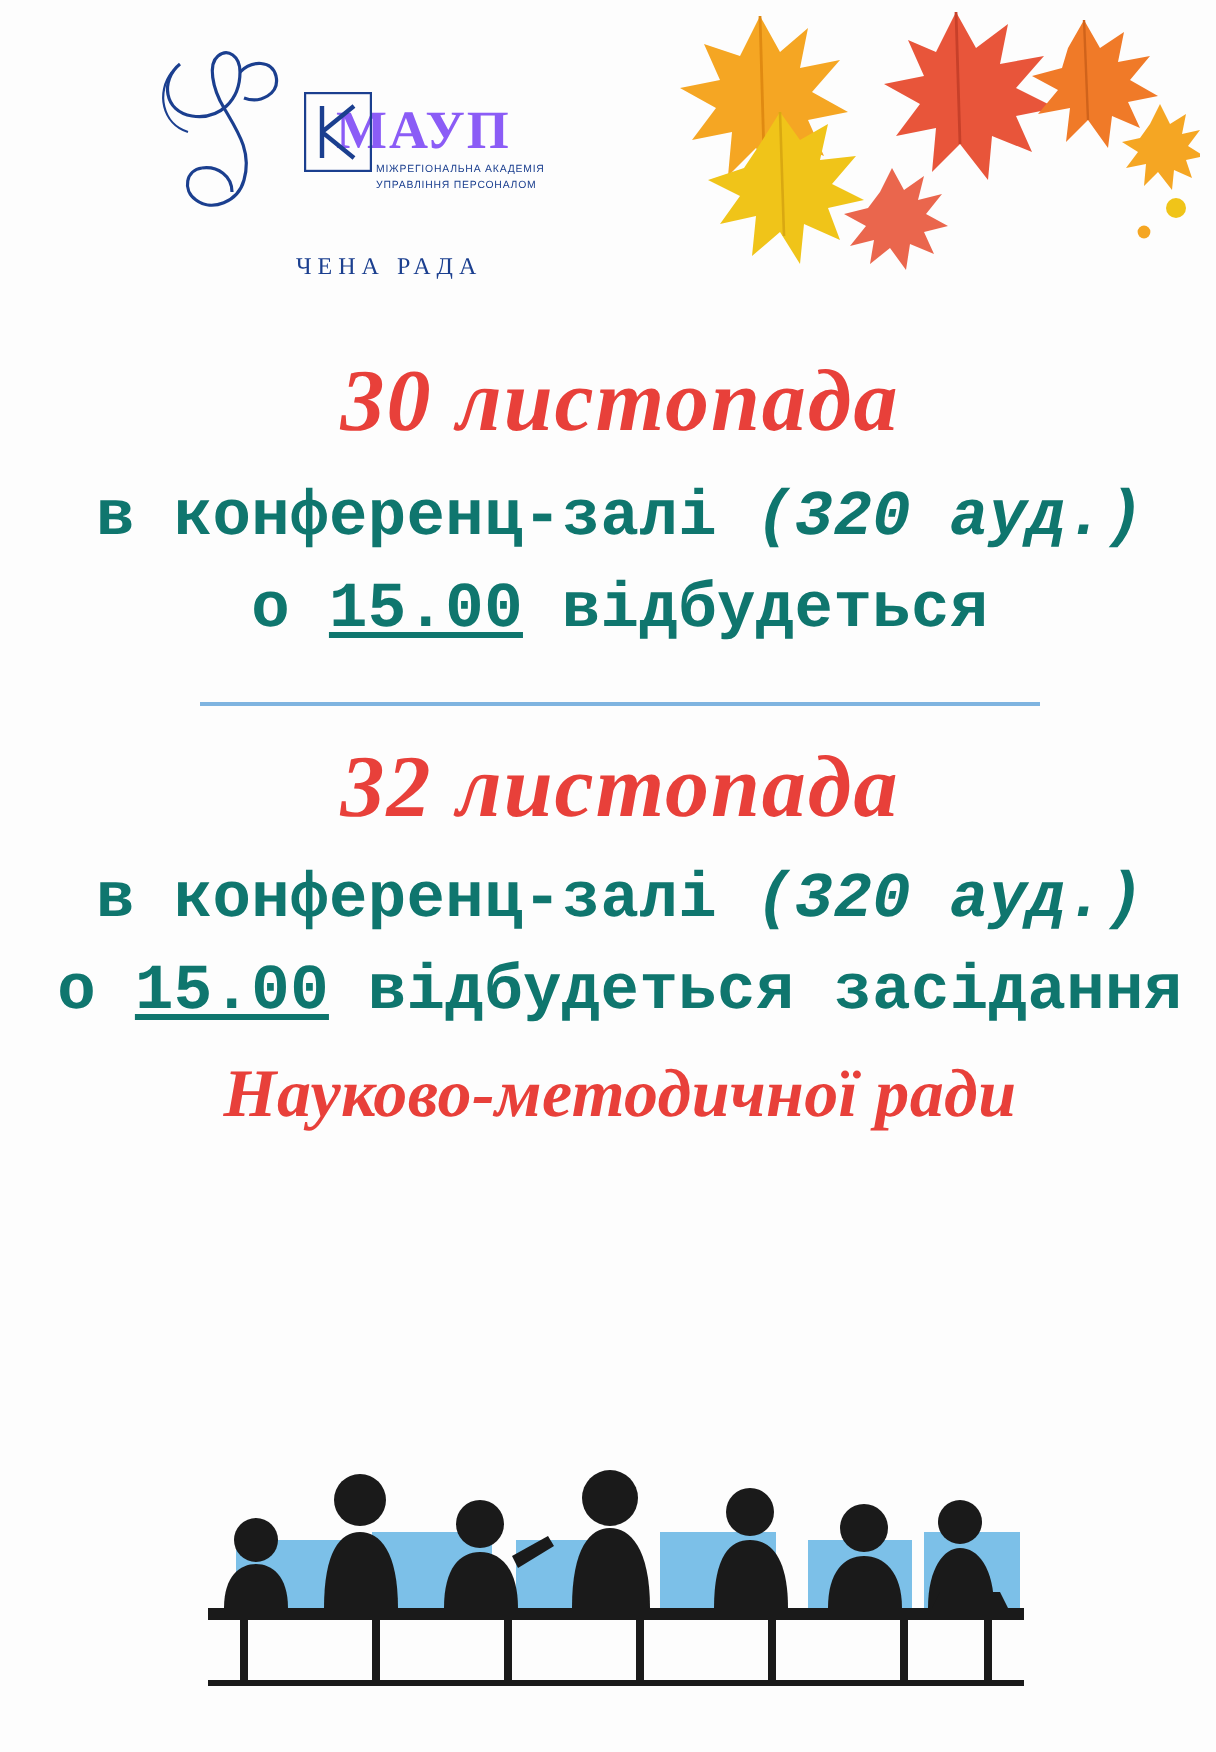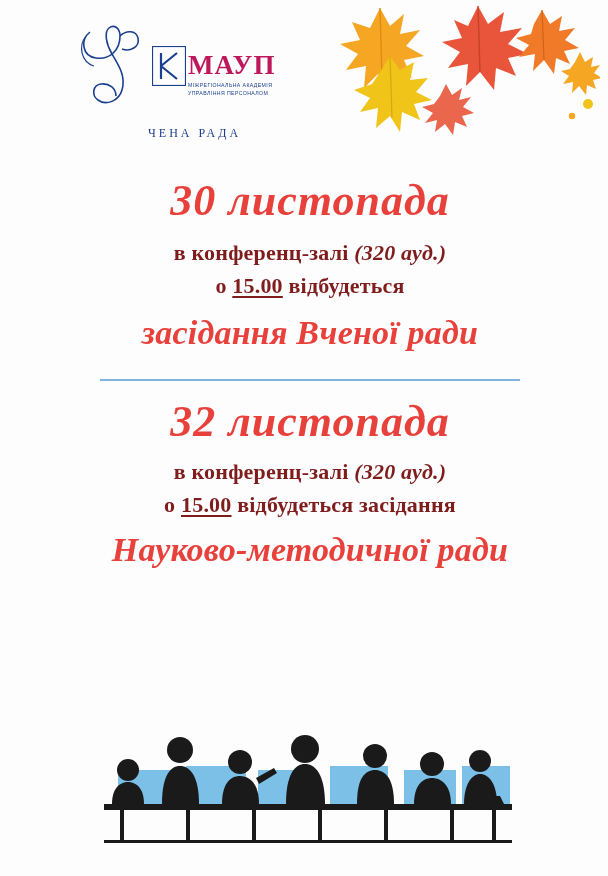--- a/index.html
+++ b/index.html
@@ -49,24 +49,24 @@
     position: absolute;
     left: 78px;
     top: 30px;
     width: 140px;
   }
 
   .logo-maup {
     font-family: "Liberation Serif", serif;
     font-size: 27px;
     font-weight: bold;
-    color: #be185d;
+    color: #8b5cf6;
     letter-spacing: 1px;
     line-height: 1;
-    margin-left: 34px;
+    margin-left: 14px;
   }
 
   .logo-sub {
     font-family: "Liberation Sans", sans-serif;
     font-size: 5.2px;
     color: #1b3f8f;
     letter-spacing: 0.4px;
     line-height: 1.5;
     margin-left: 34px;
     margin-top: 3px;
@@ -104,24 +104,24 @@
     font-family: "Liberation Serif", serif;
     font-style: italic;
     font-weight: bold;
     font-size: 44px;
     color: #e8403a;
     letter-spacing: 1px;
     line-height: 1.05;
   }
 
   .line-blue {
-    font-family: Liberation Serif, serif;
-    font-weight: bold;
-    font-size: 22px;
-    color: #7f1d1d;
+    font-family: Liberation Mono, monospace;
+    font-weight: bold;
+    font-size: 32px;
+    color: #0f766e;
     line-height: 1.32;
     letter-spacing: 0.2px;
   }
 
   .line-blue .paren {
     font-style: italic;
     font-weight: bold;
   }
 
   .line-red {
@@ -222,21 +222,20 @@
   <div class="content">
 
     <div class="block1">
       <div class="big-date">30 листопада</div>
       <div class="line-blue l1">
         <span>в конференц-залі </span><span class="paren">(320 ауд.)</span>
       </div>
       <div class="line-blue l2">
         <span>о </span><span class="underline">15.00</span><span> відбудеться</span>
       </div>
-      <div class="line-red">засідання Вченої ради</div>
     </div>
 
     <div class="divider"></div>
 
     <div class="block2">
       <div class="big-date">32 листопада</div>
       <div class="line-blue l1">
         <span>в конференц-залі </span><span class="paren">(320 ауд.)</span>
       </div>
       <div class="line-blue l2">

